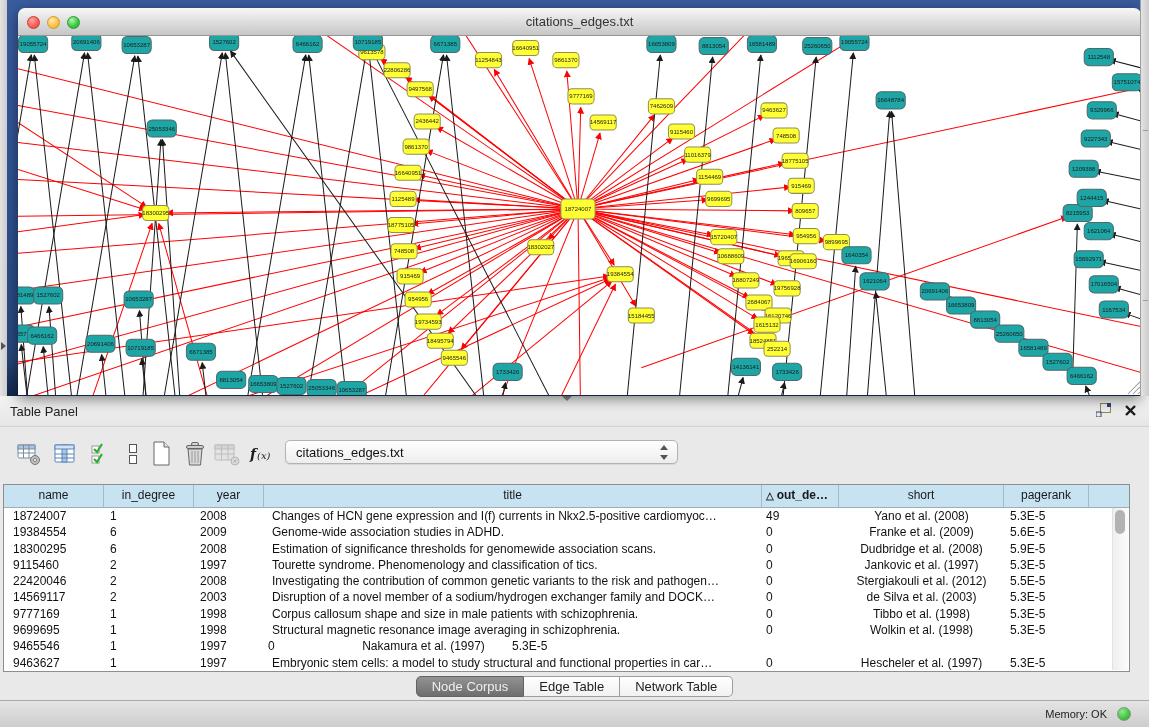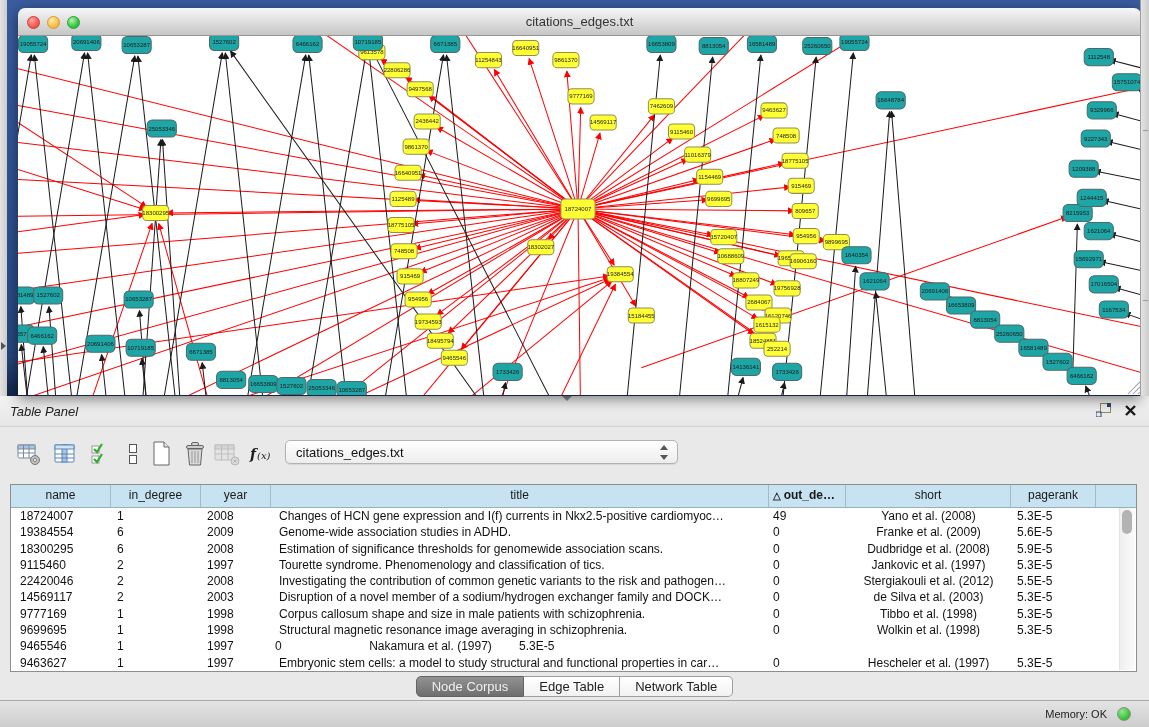--- a/index.html
+++ b/index.html
@@ -27,37 +27,37 @@
   .light.green{background:radial-gradient(circle at 35% 30%,#b8f1b1,#33c83d 60%,#29a935);border:1px solid #2b9b33;}
   .title{text-align:center;line-height:27px;font-size:13px;color:#333;}
   .canvas{position:relative;height:359px;background:#ffffff;overflow:hidden;}
   .canvas svg{display:block;width:100%;height:100%;}
 
   
   .table-panel{position:absolute;top:396px;left:0;width:1149px;height:331px;background:#e9e9e9;}
   .panel-titlebar{position:relative;height:30px;background:linear-gradient(#f3f3f3,#e6e6e6);border-bottom:1px solid #d2d2d2;}
   .grip{position:absolute;left:562px;top:0px;width:0;height:0;
     border-left:5px solid transparent;border-right:5px solid transparent;border-top:5px solid #8d8d8d;}
-  .panel-title{position:absolute;left:10px;top:8px;font-size:13px;color:#222;font-style:italic;}
+  .panel-title{position:absolute;left:10px;top:8px;font-size:13px;color:#222;}
   .panel-actions{position:absolute;right:12px;top:7px;display:flex;gap:13px;align-items:center;}
   .panel-actions svg{display:block;}
 
   .panel-toolbar{position:absolute;top:30px;left:0;right:0;height:58px;}
   .tb{position:absolute;top:13px;width:30px;height:30px;background:none;border:none;padding:0;cursor:default;}
   .tb svg{display:block;margin:0 auto;}
   #tb0{left:14px}#tb1{left:50px}#tb2{left:86px}#tb3{left:118px}
   #tb4{left:146px}#tb5{left:180px}#tb6{left:212px}#tb7{left:248px}
   .combo{position:absolute;left:285px;top:14px;width:393px;height:24px;border:1px solid #b2b2b2;border-radius:5px;
     background:linear-gradient(#ffffff,#ededed);box-shadow:0 1px 1px rgba(0,0,0,.08);box-sizing:border-box;}
   .combo-text{position:absolute;left:10px;top:4px;font-size:13px;color:#111;}
   .combo-arrows{position:absolute;right:8px;top:4px;width:9px;height:15px;}
   .combo-arrows .up{position:absolute;top:0;left:0;width:0;height:0;border-left:4.5px solid transparent;border-right:4.5px solid transparent;border-bottom:5px solid #555;}
   .combo-arrows .down{position:absolute;bottom:0;left:0;width:0;height:0;border-left:4.5px solid transparent;border-right:4.5px solid transparent;border-top:5px solid #555;}
 
-  .table-wrap{position:absolute;left:10px;top:88px;width:1127px;height:188px;background:#fff;
+  .table-wrap{position:absolute;left:3px;top:88px;width:1127px;height:188px;background:#fff;
     border:1px solid #8e8e8e;box-sizing:border-box;}
   .thead{display:flex;height:22px;background:#c7e2f0;border-bottom:1px solid #9aaebb;}
   .hcell{box-sizing:border-box;border-right:1px solid #a3bac7;font-size:12px;color:#1a1a1a;
     text-align:center;line-height:21px;overflow:hidden;white-space:nowrap;flex-shrink:0;}
   .hcell:nth-child(5){text-align:left;padding-left:4px;font-weight:bold;}
   .hcell .sort{font-size:10px;margin-right:3px;color:#333;}
   .w0{width:100px}.w1{width:90px}.w2{width:70px}.w3{width:498px}.w4{width:77px}.w5{width:165px}.w6{width:85px}
   .wf{flex:1 1 auto;border-right:none;}
   .tbody{height:164px;overflow:hidden;}
   .trow{display:flex;height:16.3px;font-size:12px;color:#111;line-height:16px;}

